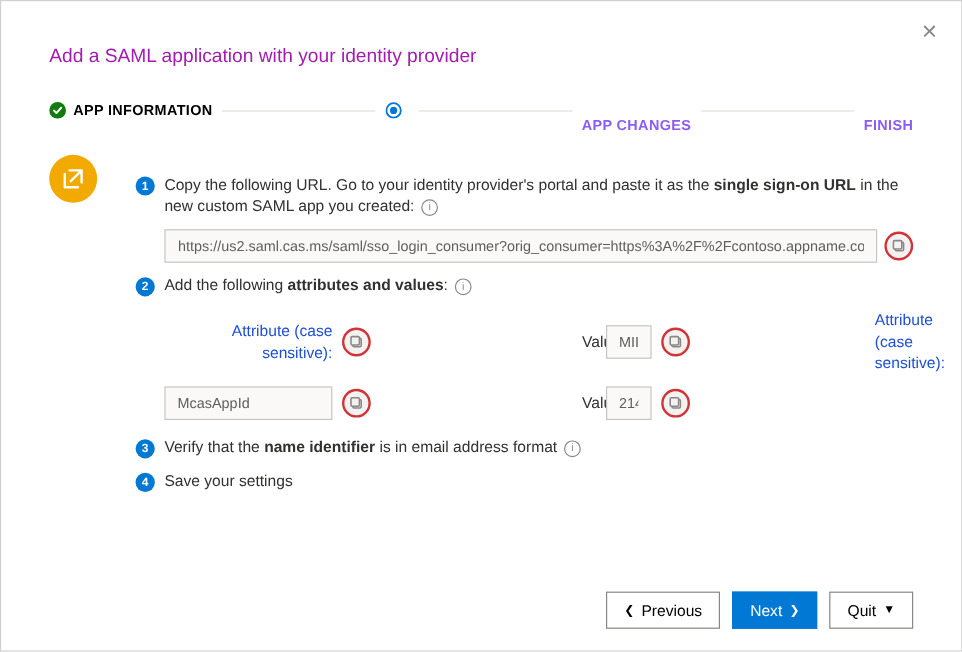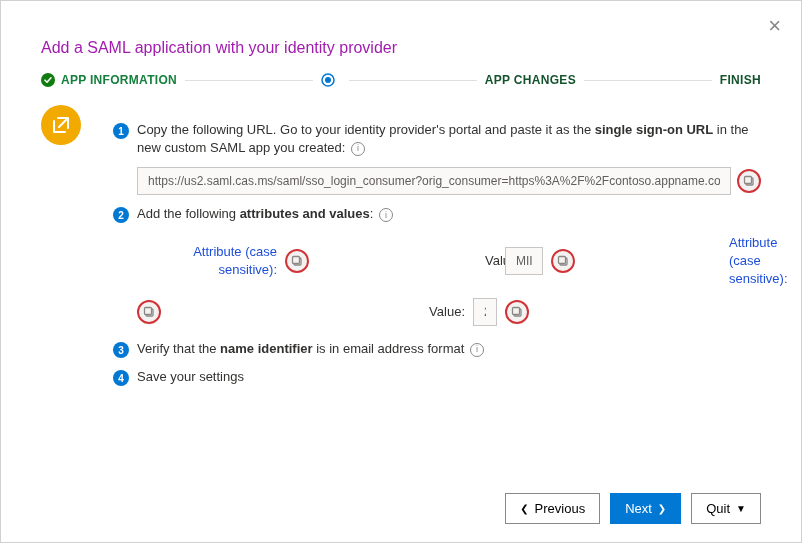--- a/index.html
+++ b/index.html
@@ -33,23 +33,23 @@
     align-items: center;
     padding: 0 40px 18px 40px;
   }
   .step {
     display: flex;
     align-items: center;
     font-size: 12px;
     font-weight: 600;
     letter-spacing: 0.3px;
   }
-  .step-done { color: #15803d; }
+  .step-done { color: #000000; }
   .step-active { color: #0078d4; }
-  .step-disabled { color: #14532d; }
+  .step-disabled { color: #8b5cf6; margin-top: 24px; }
   .step-line {
     flex: 1;
     height: 1px;
     background: #e1dfdd;
     margin: 0 8px;
   }
   .step svg { margin-right: 6px; }
   .content {
     padding: 0 40px 0 40px;
     display: flex;
@@ -231,20 +231,21 @@
             <div class="val-label">Value:</div>
             <input readonly="" class="text-input" value="MIIFtjCCA54CAQEwDQYJKoZI" style="">
             <div class="copy-btn">
               <svg width="12" height="12" viewBox="0 0 12 12">
                   <rect x="3" y="3" width="7" height="7" rx="1" fill="none" stroke="#8a8886" stroke-width="1.3"></rect>
                   <rect x="1.5" y="1.5" width="7" height="7" rx="1" fill="#f3f2f1" stroke="#8a8886" stroke-width="1.3"></rect>
                 </svg>
             </div>
 
             <div class="attr-label">Attribute (case sensitive):</div>
+            <input readonly="" class="text-input" value="McasAppId" style="">
             <div class="copy-btn">
               <svg width="12" height="12" viewBox="0 0 12 12">
                   <rect x="3" y="3" width="7" height="7" rx="1" fill="none" stroke="#8a8886" stroke-width="1.3"></rect>
                   <rect x="1.5" y="1.5" width="7" height="7" rx="1" fill="#f3f2f1" stroke="#8a8886" stroke-width="1.3"></rect>
                 </svg>
             </div>
             <div class="val-label">Value:</div>
             <input readonly="" class="text-input" value="2146461567" style="">
             <div class="copy-btn">
               <svg width="12" height="12" viewBox="0 0 12 12">

